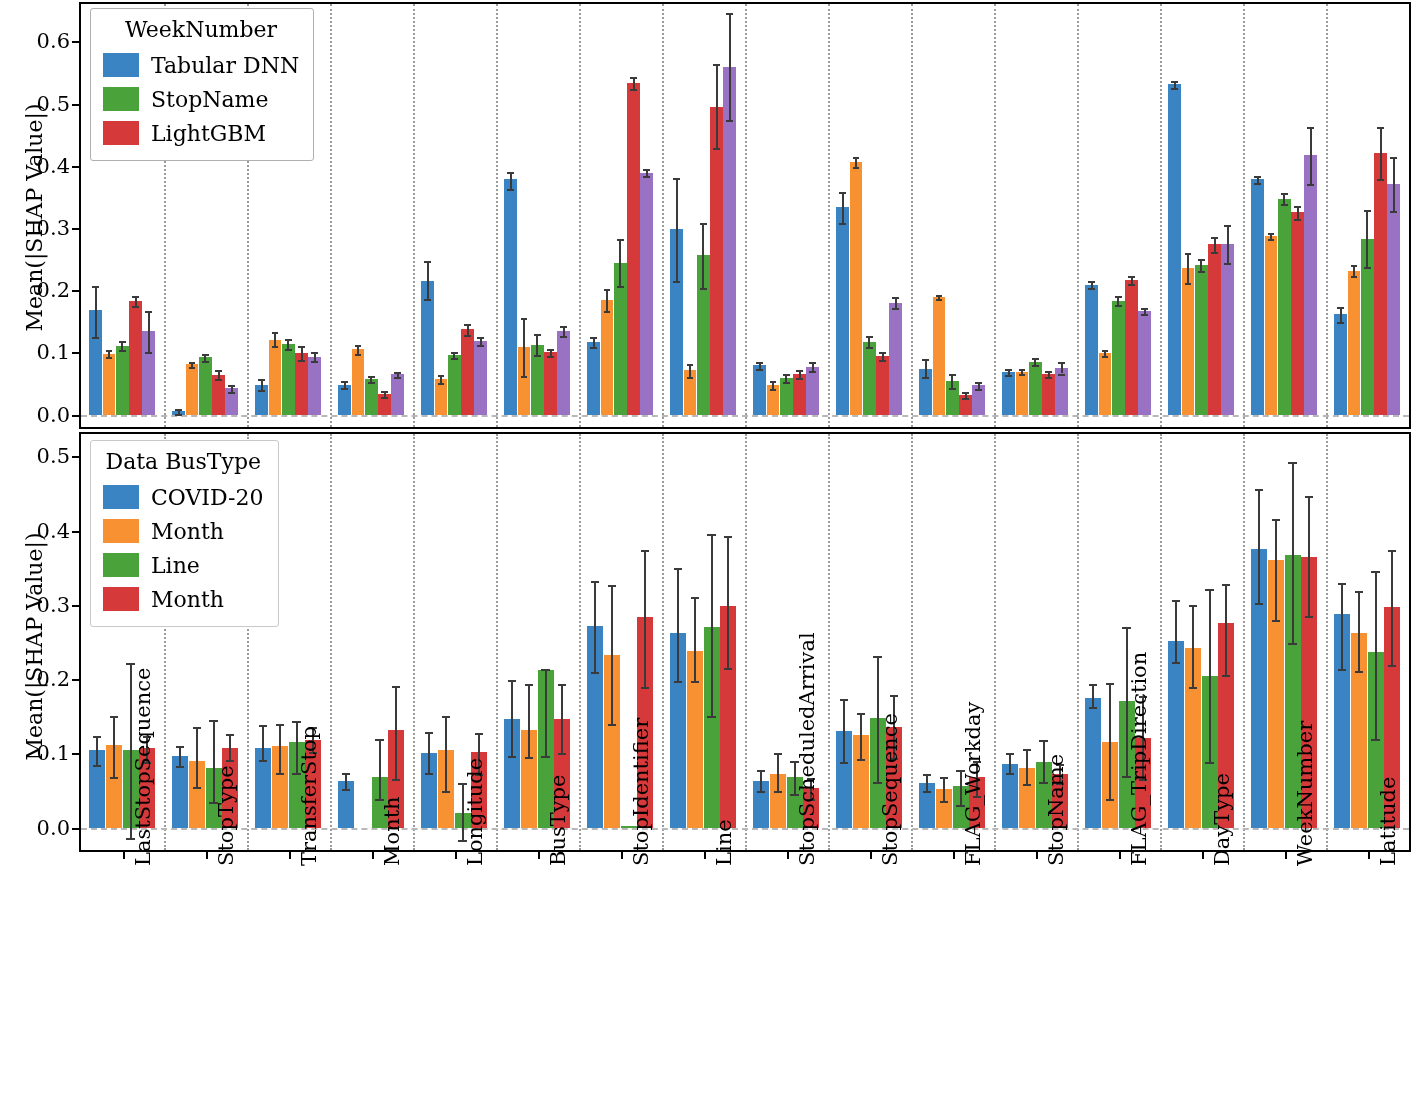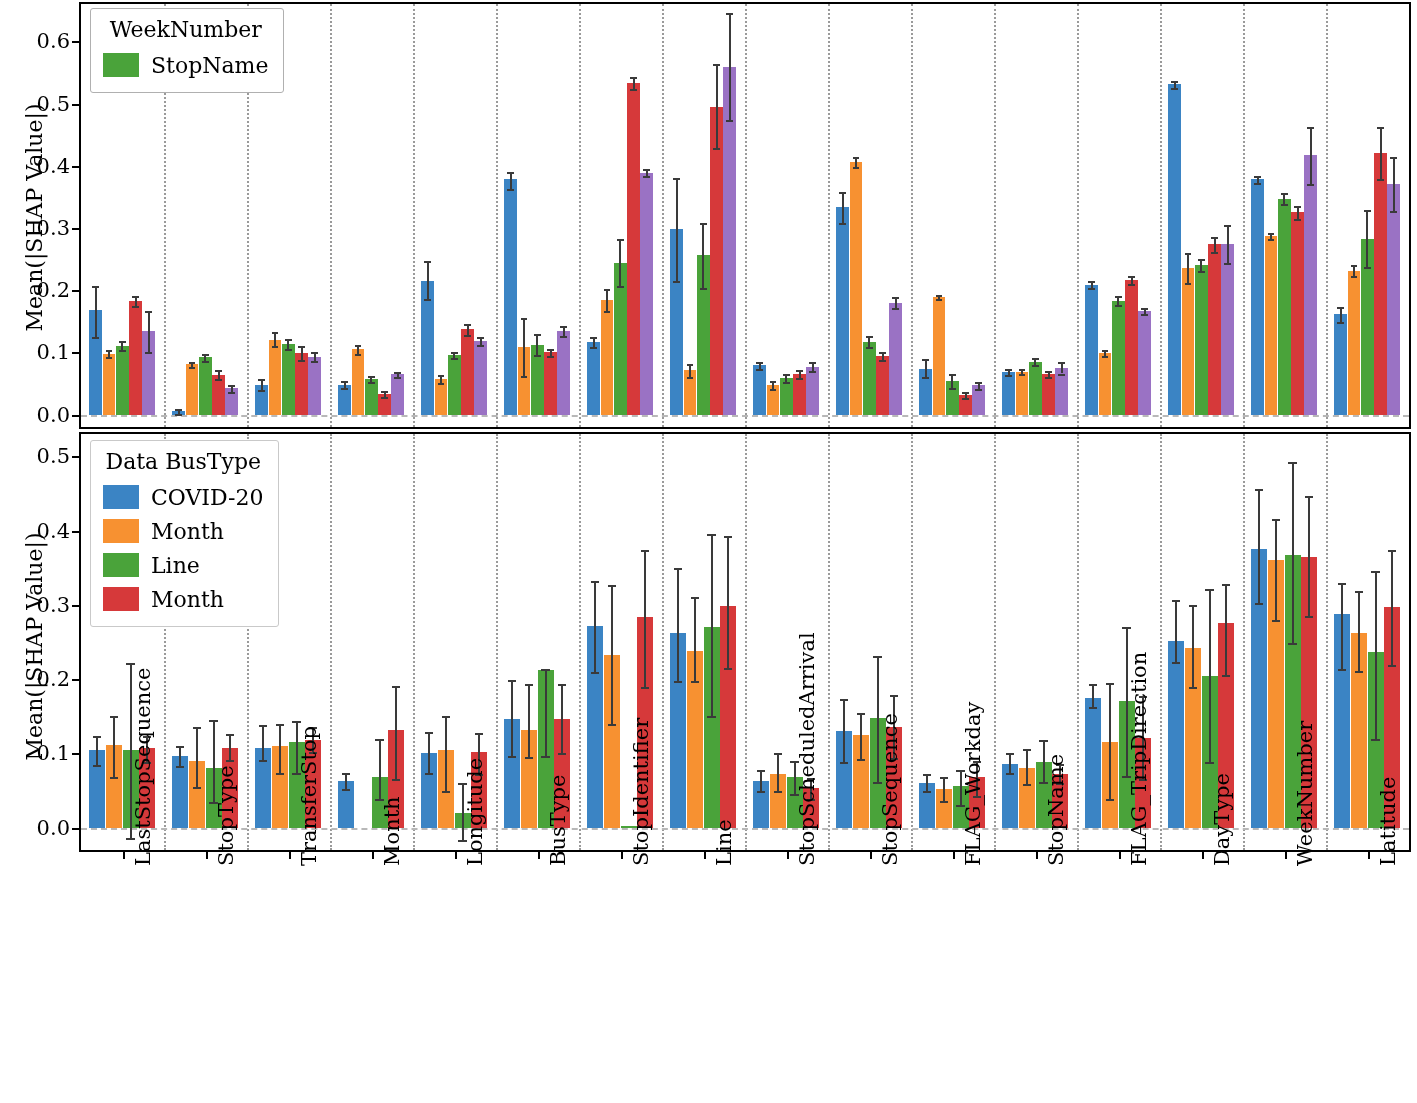--- a/index.html
+++ b/index.html
@@ -499,22 +499,30 @@
       <div class="ytickmark" style="left: 72px; top: 165.735px;"></div>
       <div class="ytick" style="top: 103.529px; width: 79px;">0.5</div>
       <div class="ytickmark" style="left: 72px; top: 103.529px;"></div>
       <div class="ytick" style="top: 41.3235px; width: 79px;">0.6</div>
       <div class="ytickmark" style="left: 72px; top: 41.3235px;"></div>
     </div>
   <div id="legend-top-host">
       <div class="legend " style="left: 90px; top: 8px;">
         <div class="legend-title">WeekNumber</div>
         <div class="legend-row">
+          <div class="legend-swatch" style="background: rgb(59, 132, 196);"></div>
+          <div class="legend-text">Tabular DNN</div>
+        </div>
+        <div class="legend-row">
           <div class="legend-swatch" style="background: rgb(74, 163, 58);"></div>
           <div class="legend-text">StopName</div>
+        </div>
+        <div class="legend-row">
+          <div class="legend-swatch" style="background: rgb(214, 57, 58);"></div>
+          <div class="legend-text">LightGBM</div>
         </div>
       </div>
     </div>
 
   <div class="panel" id="panel-bottom" style="left:79px; top:432px; width:1332px; height:420px;">
     <div class="plotarea" id="area-bottom">
         <div class="gridline-v" style="left: 83px;"></div>
         <div class="gridline-v" style="left: 166px;"></div>
         <div class="gridline-v" style="left: 249px;"></div>
         <div class="gridline-v" style="left: 332px;"></div>

